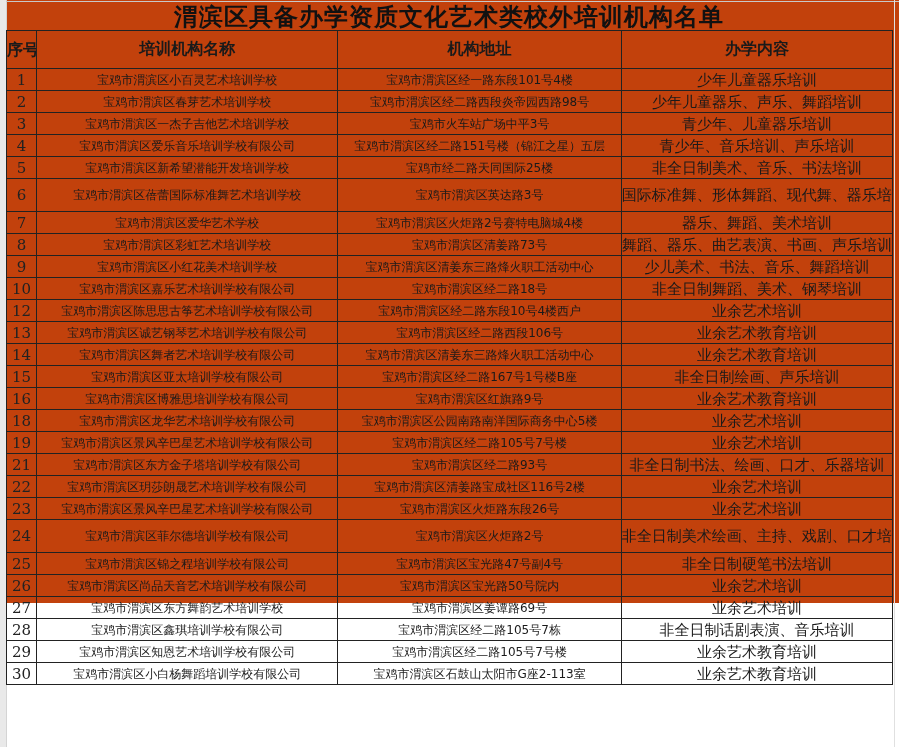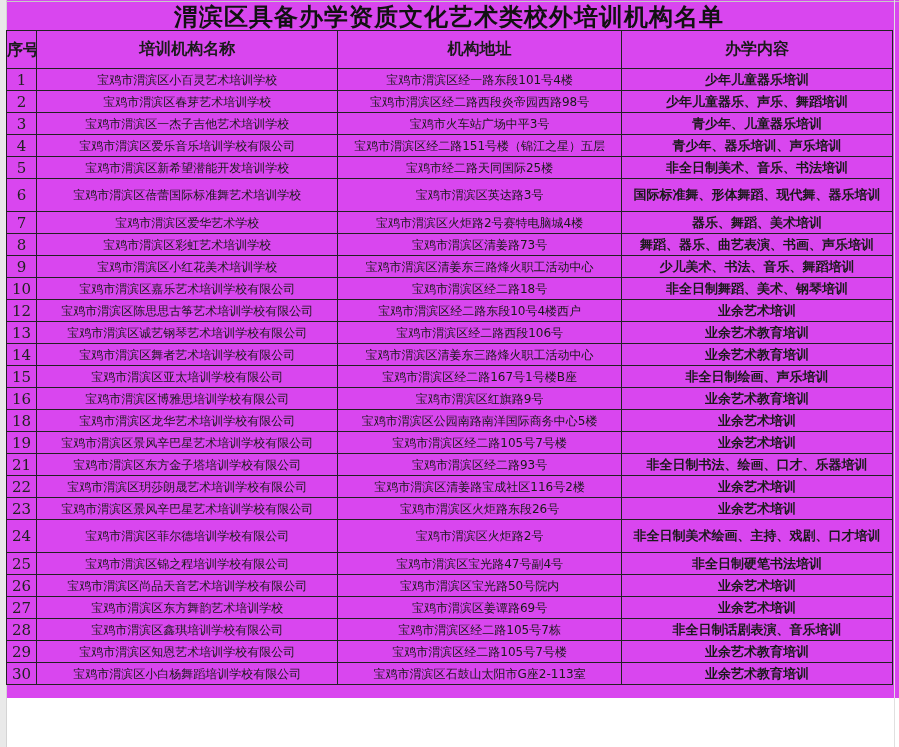--- a/index.html
+++ b/index.html
@@ -4,22 +4,22 @@
   <style>
     html, body {
       margin: 0; padding: 0;
       width: 899px; height: 747px;
       overflow: hidden;
       background: #ffffff;
       font-family: "DejaVu Sans", "Liberation Sans", sans-serif;
     }
     .sheet {
       position: relative;
-      width: 899px; height: 698px;
-      background: #d946ef;
+      width: 899px; height: 603px;
+      background: #c2410c;
     }
     .left-gutter {
       position: absolute; left: 0; top: 0;
       width: 6px; height: 747px;
       background: #e9e9e9;
       border-right: 1px solid #d4d4d4;
     }
     .top-gridline {
       position: absolute; left: 6px; top: 1px;
       width: 893px; height: 1px; background: #c8c8c8;
@@ -68,21 +68,21 @@
     table.roster td {
       height: 21px;
       font-size: 12px;
       line-height: 14px;
     }
     table.roster td.no {
       font-family: "DejaVu Serif", "Liberation Serif", serif;
       font-size: 15px;
       color: #222;
     }
-    table.roster td.content { font-size: 13px; font-weight: bold; }
+    table.roster td.content { font-size: 15px; }
     table.roster tr.tall td { height: 32px; }
     .col-no { width: 30px; }
     .col-name { width: 300px; }
     .col-addr { width: 282px; }
     .col-content { width: 270px; }
   </style>
 </head>
 <body>
 
 <div class="sheet">
@@ -123,21 +123,21 @@
         <tr>
           <td class="no">3</td>
           <td>宝鸡市渭滨区一杰子吉他艺术培训学校</td>
           <td>宝鸡市火车站广场中平3号</td>
           <td class="content">青少年、儿童器乐培训</td>
         </tr>
         <tr>
           <td class="no">4</td>
           <td>宝鸡市渭滨区爱乐音乐培训学校有限公司</td>
           <td>宝鸡市渭滨区经二路151号楼（锦江之星）五层</td>
-          <td class="content">青少年、器乐培训、声乐培训</td>
+          <td class="content">青少年、音乐培训、声乐培训</td>
         </tr>
         <tr>
           <td class="no">5</td>
           <td>宝鸡市渭滨区新希望潜能开发培训学校</td>
           <td>宝鸡市经二路天同国际25楼</td>
           <td class="content">非全日制美术、音乐、书法培训</td>
         </tr>
         <tr class="tall">
           <td class="no">6</td>
           <td>宝鸡市渭滨区蓓蕾国际标准舞艺术培训学校</td>

